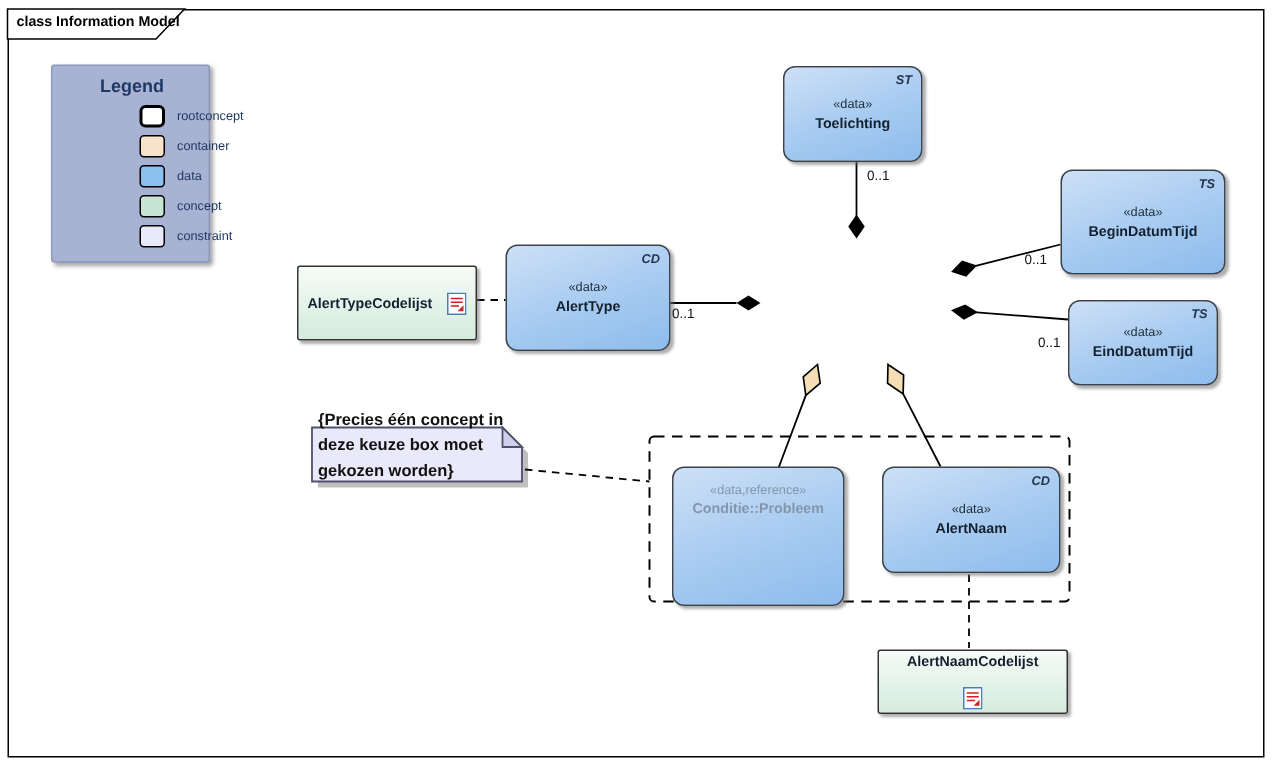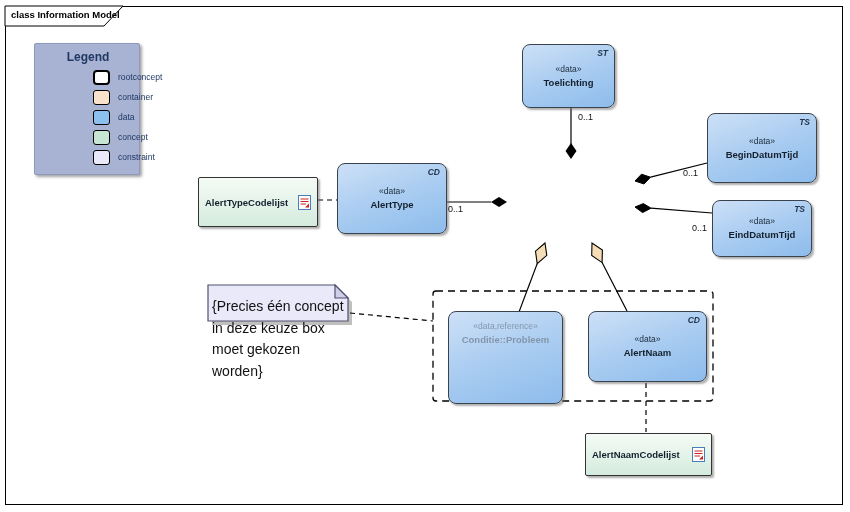--- a/index.html
+++ b/index.html
@@ -57,21 +57,21 @@
     background:linear-gradient(180deg,#f5fbf6 0%,#d4ebdd 100%);
     box-shadow:2px 2px 2px rgba(110,110,110,.55);
     display:flex;align-items:center;justify-content:space-between;gap:7px;
     text-align:center;padding:2px 6px;
   }
   .codelist-node .nname{font-size:9.5px;font-weight:bold;color:#14202e;}
 
   .mult{font-size:9px;color:#111;white-space:nowrap;}
 
   #note-text{
-    left:212px;top:296px;width:134px;font-size:14px;color:#111;line-height:1.55;
+    left:212px;top:272px;width:134px;font-size:11px;color:#111;line-height:1.55;font-weight:bold;
   }
 
   svg.layer{position:absolute;left:0;top:0;}
 </style>
 </head>
 <body>
 
 <div id="stage">
 
   <div id="frame" class="abs"></div>
@@ -191,21 +191,21 @@
     <span class="stereo">«data,reference»</span>
     <span class="nname">Conditie::Probleem</span>
   </div>
 
   <div class="abs node" style="left:588px;top:311px;width:119px;height:71px;">
     <span class="marker">CD</span>
     <span class="stereo">«data»</span>
     <span class="nname">AlertNaam</span>
   </div>
 
-  <div class="abs codelist-node" style="left:585px;top:433px;width:127px;height:43px;">
+  <div class="abs codelist-node" style="left:585px;top:433px;width:127px;height:43px;flex-direction:column;">
     <span class="nname">AlertNaamCodelijst</span>
     <svg width="13" height="15" viewBox="0 0 13 15">
       <rect x="0.5" y="0.5" width="12" height="14" fill="#fff" stroke="#4a7ebb" stroke-width="1"></rect>
       <line x1="2.5" y1="4" x2="10.5" y2="4" stroke="#cc2222" stroke-width="1"></line>
       <line x1="2.5" y1="6.5" x2="10.5" y2="6.5" stroke="#cc2222" stroke-width="1"></line>
       <line x1="2.5" y1="9" x2="8" y2="9" stroke="#cc2222" stroke-width="1"></line>
       <polygon points="7,12.5 11,12.5 11,8.5" fill="#cc2222"></polygon>
     </svg>
   </div>
 

